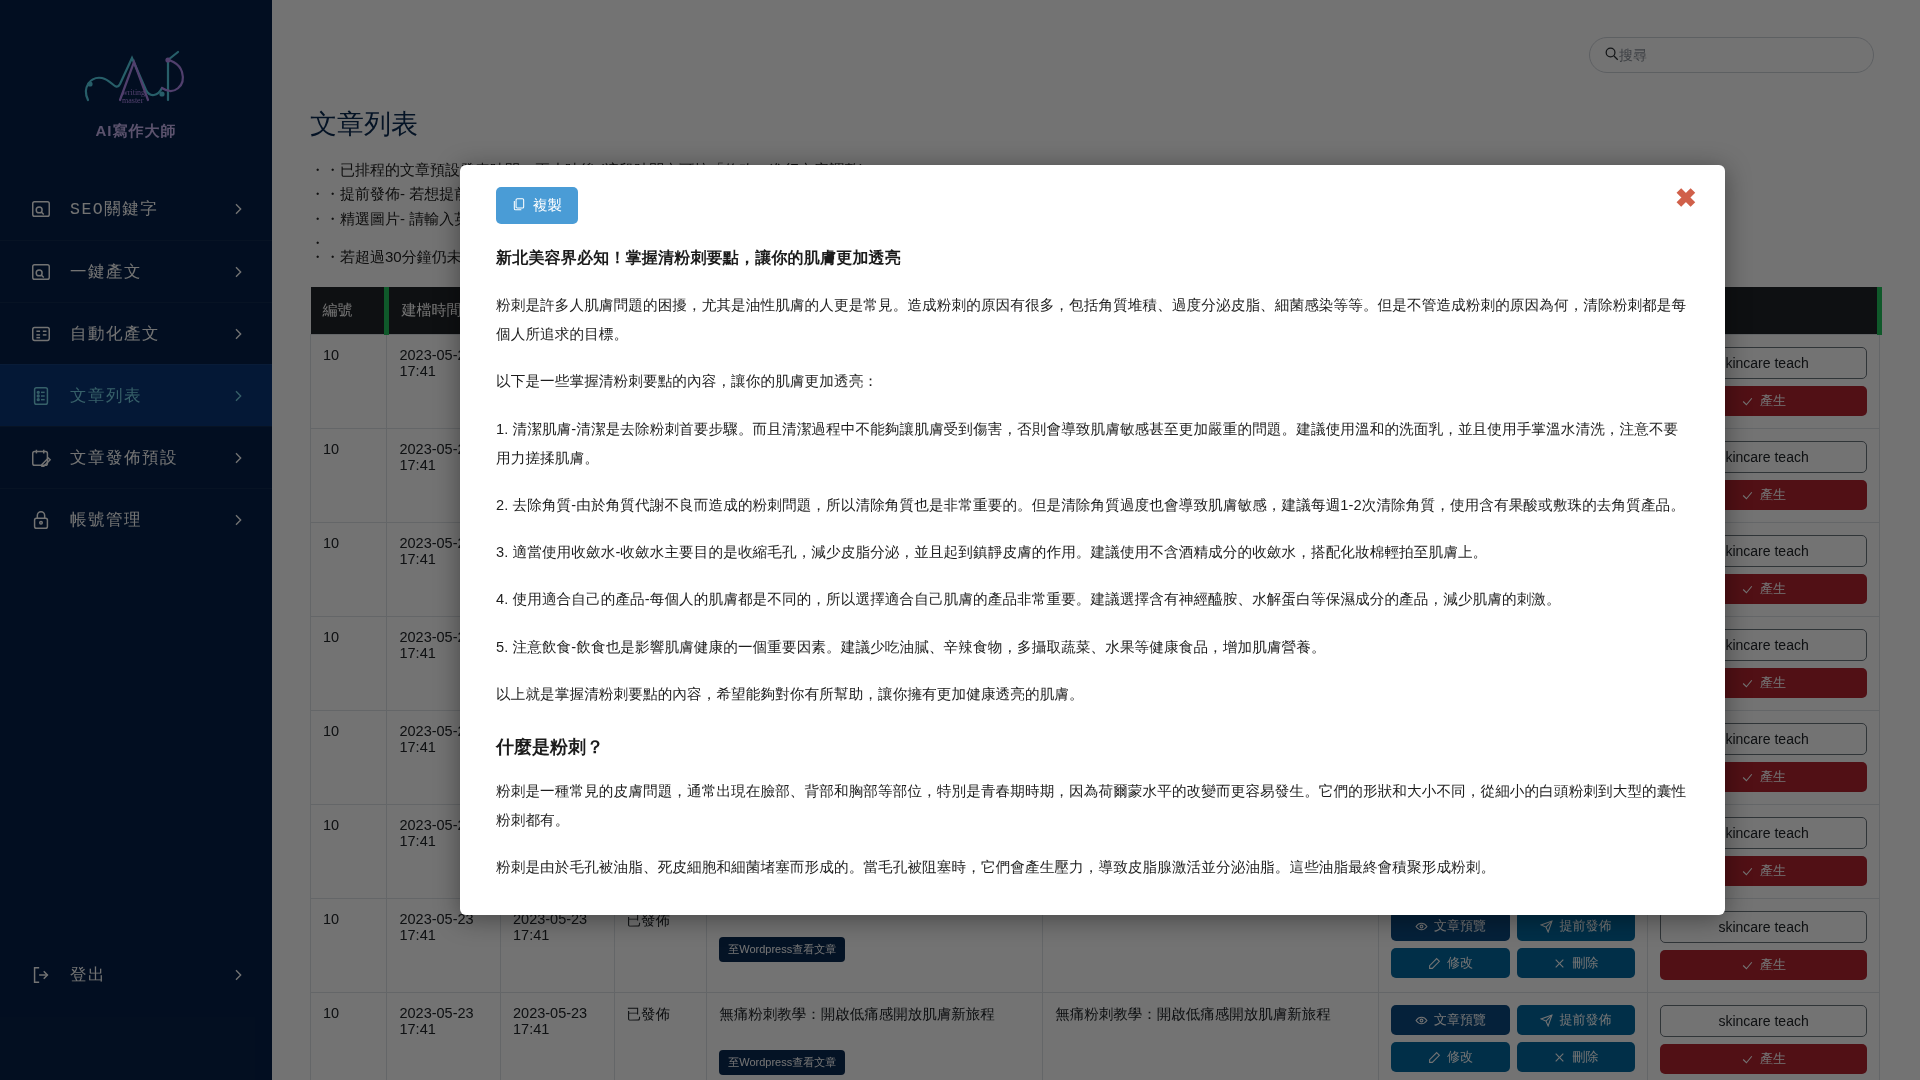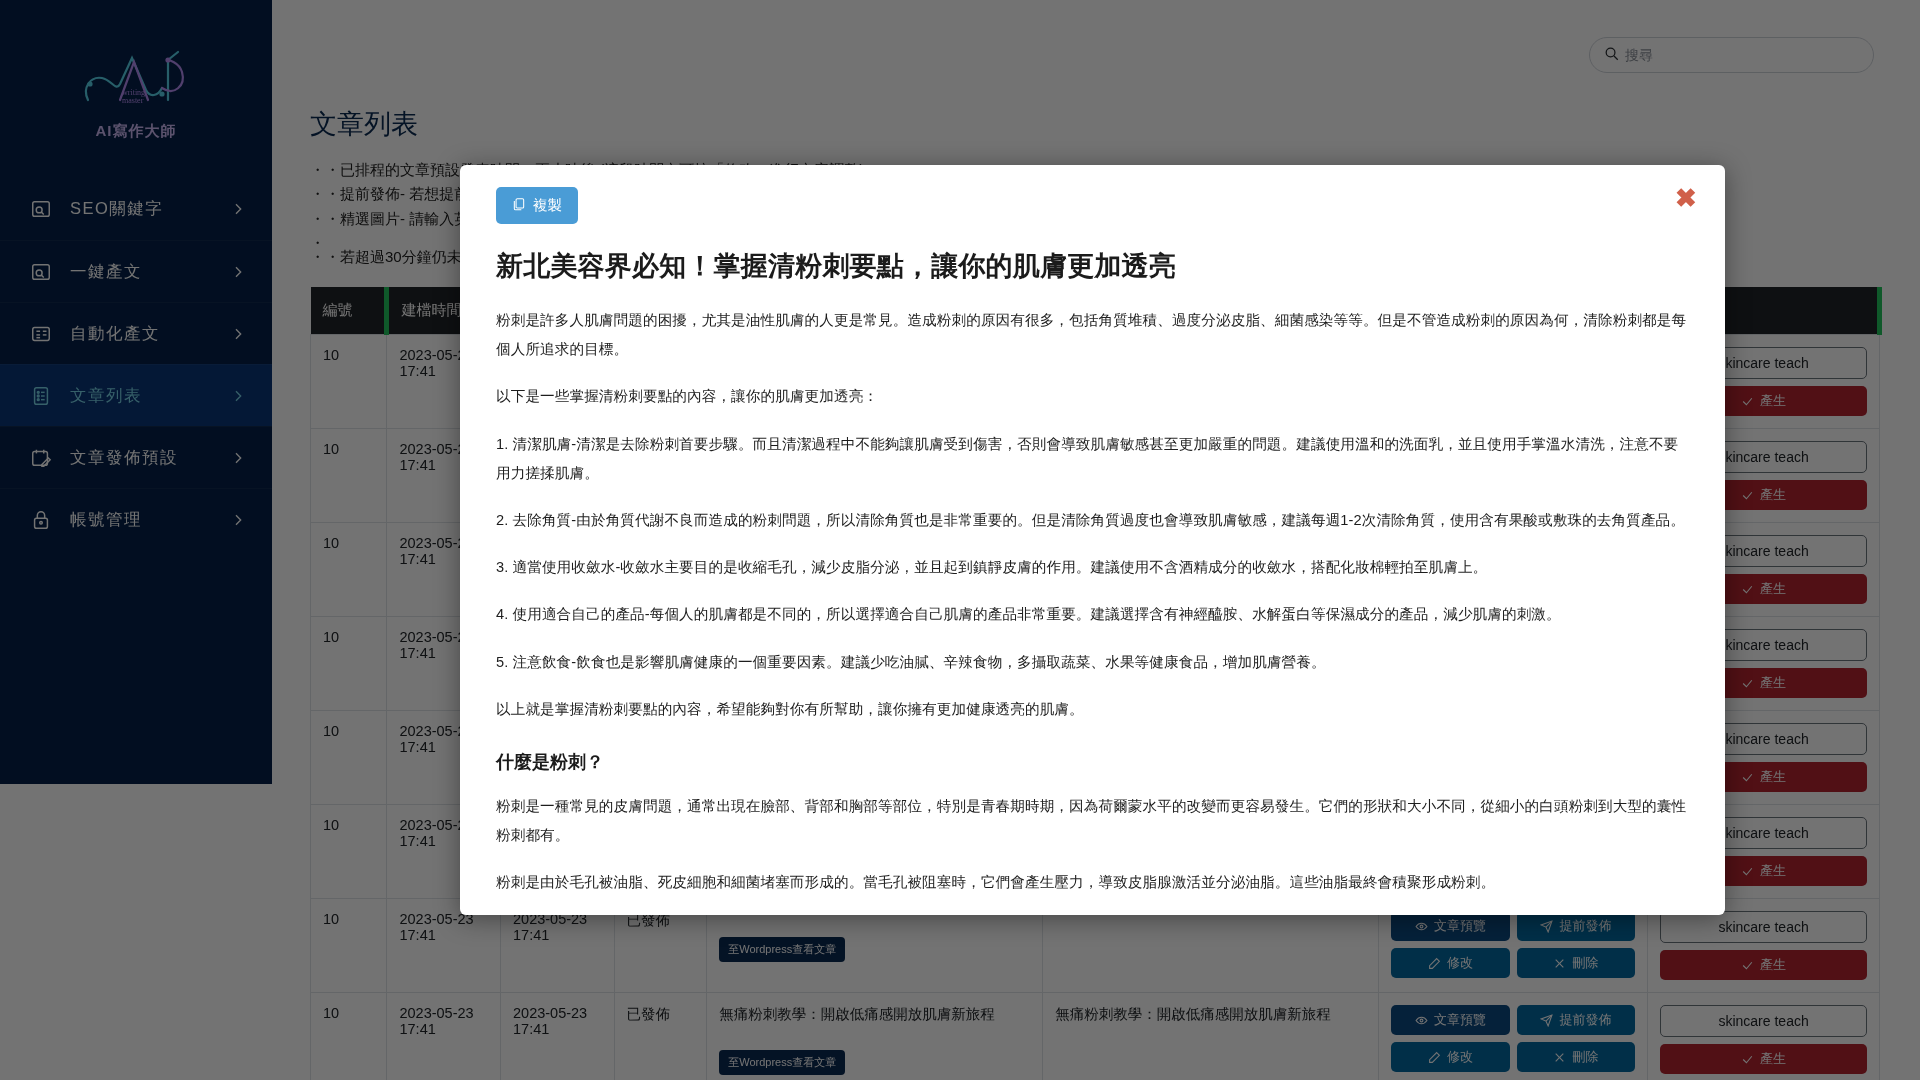--- a/index.html
+++ b/index.html
@@ -7,21 +7,21 @@
     width: 1920px; height: 1080px;
     overflow: hidden;
     font-family: "Liberation Sans", "DejaVu Sans", sans-serif;
     background: #ffffff;
   }
   #app { position: relative; width: 1920px; height: 1080px; }
 
   
   .sidebar {
     position: absolute; left: 0; top: 0;
-    width: 272px; height: 784px;
+    width: 272px; height: 1080px;
     background: #06214a;
     color: #ffffff;
     z-index: 5;
   }
   .logo-wrap {
     height: 160px;
     display: flex; flex-direction: column;
     align-items: center; justify-content: center;
     padding-top: 18px;
   }
@@ -45,21 +45,21 @@
   .nav-item + .nav-item { border-top: 1px solid rgba(255,255,255,0.045); }
   .nav-item.active { background: #0b3778; color: #79d4e8; }
   .nav-item.active .nav-ico svg { stroke: #79d4e8; }
   .nav-item.active .nav-chevron svg { stroke: #79d4e8; }
   .nav-ico {
     width: 26px; height: 26px;
     display: flex; align-items: center; justify-content: center;
     margin-right: 16px; flex: 0 0 26px;
   }
   .nav-ico svg { stroke: #ffffff; fill: none; stroke-width: 1.6; }
-  .nav-label { flex: 1 1 auto; letter-spacing: 1.5px; }
+  .nav-label { flex: 1 1 auto; letter-spacing: 1.5px; font-family: Liberation Mono, monospace; }
   .nav-chevron { width: 16px; height: 16px; }
   .nav-chevron svg { stroke: #ffffff; fill: none; stroke-width: 2; }
 
   .logout-item { position: absolute; left: 0; top: 944px; width: 272px; }
   .logout-item .nav-item { border-top: none; }
 
   
   .main {
     position: absolute; left: 272px; top: 0;
     width: 1648px; height: 1080px;
@@ -74,21 +74,21 @@
   .search-box {
     width: 285px; height: 36px;
     border: 1px solid #cfd4da; border-radius: 20px;
     display: flex; align-items: center;
     padding: 0 14px;
     background: #fff;
   }
   .search-box svg { stroke: #2b2f33; fill: none; stroke-width: 2; }
   .search-input {
     border: none; outline: none; background: transparent;
-    margin-left: 6px; font-size: 14px; color: #212529;
+    margin-left: 0; font-size: 14px; color: #212529;
     font-family: "Liberation Sans", sans-serif; width: 210px;
   }
   .search-input::placeholder { color: #8a9099; }
 
   .page-title {
     margin: -4px 0 0 38px;
     font-size: 27px; color: #0b2b52; font-weight: normal;
   }
   .notes { margin: 16px 0 0 38px; font-size: 15px; color: #222; line-height: 1.62; }
   .notes li { list-style: none; }
@@ -183,21 +183,21 @@
     position: absolute; right: 22px; top: 16px;
     width: 34px; height: 34px;
     display: flex; align-items: center; justify-content: center;
     font-size: 26px; color: #d0604a; cursor: pointer;
     font-weight: bold; line-height: 1;
     background: transparent; border: none;
     z-index: 2;
   }
   .doc-title {
     margin-top: 24px;
-    font-size: 27px; font-weight: bold; color: #1b1b1b;
+    font-size: 16px; font-weight: bold; color: #1b1b1b;
     letter-spacing: 0.2px;
   }
   .doc-body { margin-top: 22px; }
   .doc-p {
     font-size: 14.6px; line-height: 2.0; color: #1d1d1d;
     margin-bottom: 18px;
     letter-spacing: 0.1px;
   }
   .doc-h2 {
     font-size: 18px; font-weight: bold; color: #1b1b1b;

